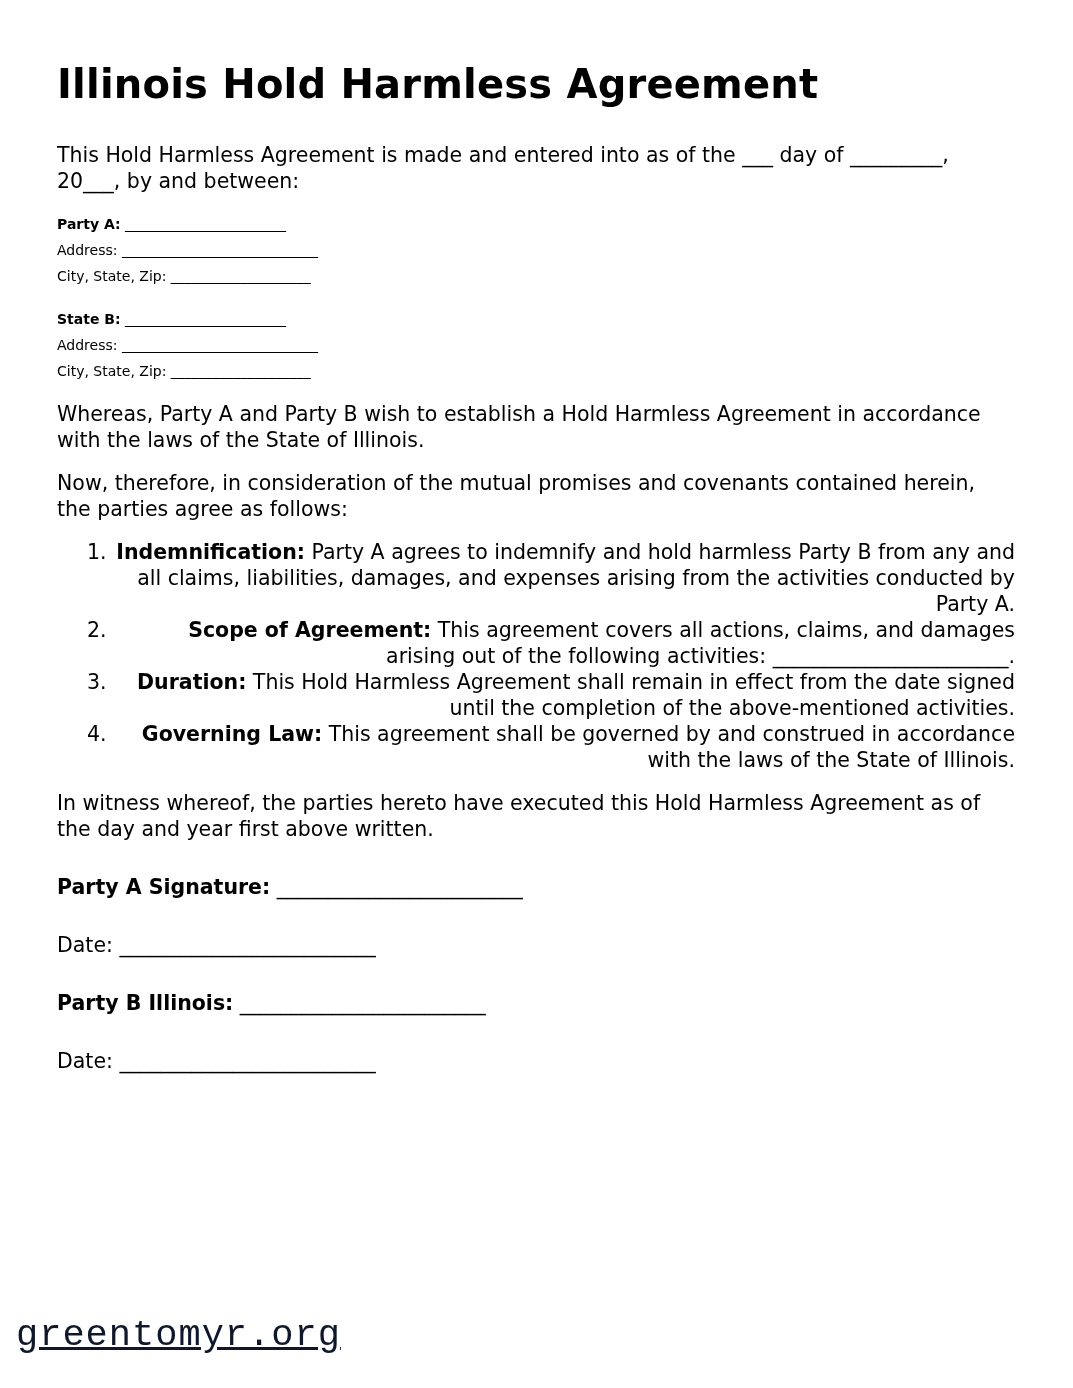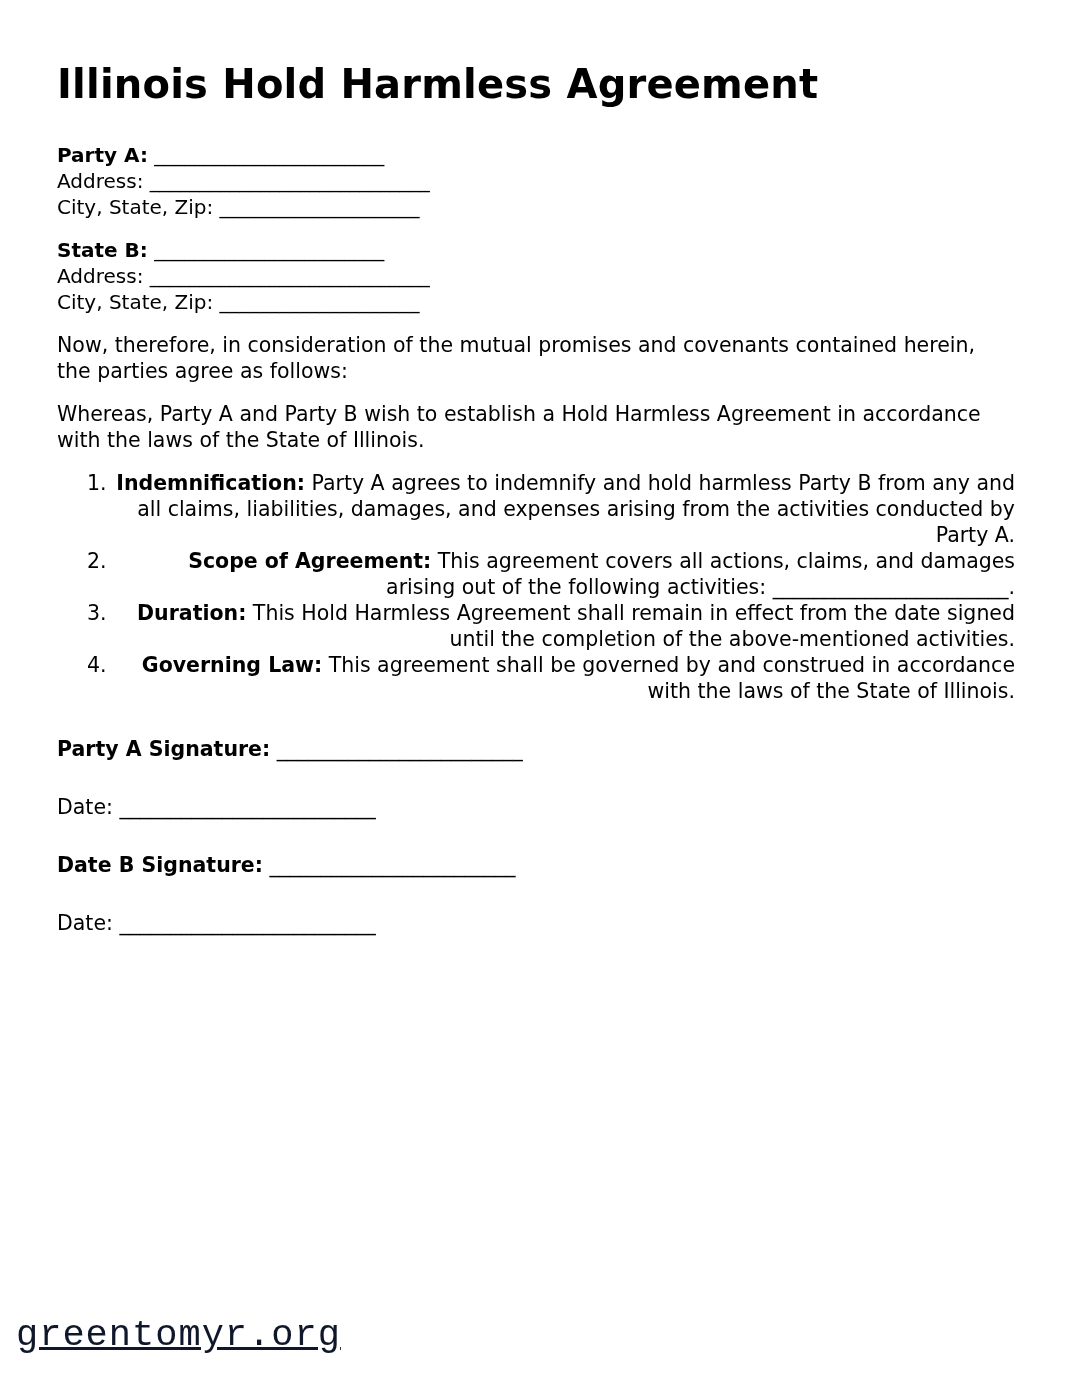--- a/index.html
+++ b/index.html
@@ -40,21 +40,21 @@
   p.para {
     font-size: 20.5px;
     line-height: 26px;
     margin: 0 0 17px 0;
     color: #000;
   }
   .block {
     margin: 0 0 17px 0;
   }
   .block .line {
-    font-size: 20px;
+    font-size: 14px;
     line-height: 26px;
     white-space: pre;
     color: #000;
   }
   .block .line b {
     font-weight: bold;
   }
   .and-line {
     font-size: 20.5px;
     line-height: 26px;
@@ -98,52 +98,54 @@
   }
 </style>
 </head>
 <body>
 
 <div class="page">
   <div class="content">
 
     <h1 class="doc-title">Illinois Hold Harmless Agreement</h1>
 
+    <p class="para">This Hold Harmless Agreement is made and entered into as of the ___ day of _________, 20___, by and between:</p>
 
     <div class="block">
       <div class="line"><b>Party A:</b><span> _______________________</span></div>
       <div class="line"><span>Address:</span><span> ____________________________</span></div>
       <div class="line"><span>City, State, Zip:</span><span> ____________________</span></div>
     </div>
 
 
     <div class="block">
       <div class="line"><b>State B:</b><span> _______________________</span></div>
       <div class="line"><span>Address:</span><span> ____________________________</span></div>
       <div class="line"><span>City, State, Zip:</span><span> ____________________</span></div>
     </div>
 
+    <p class="para">Whereas, Party A and Party B wish to establish a Hold Harmless Agreement in accordance with the laws of the State of Illinois.</p>
+
     <p class="para">Now, therefore, in consideration of the mutual promises and covenants contained herein, the parties agree as follows:</p>
-
-    <p class="para">Whereas, Party A and Party B wish to establish a Hold Harmless Agreement in accordance with the laws of the State of Illinois.</p>
 
     <ol class="terms">
       <li><b>Indemnification:</b><span> Party A agrees to indemnify and hold harmless Party B from any and all claims, liabilities, damages, and expenses arising from the activities conducted by Party A.</span></li>
       <li><b>Scope of Agreement:</b><span> This agreement covers all actions, claims, and damages arising out of the following activities: _______________________.</span></li>
       <li><b>Duration:</b><span> This Hold Harmless Agreement shall remain in effect from the date signed until the completion of the above-mentioned activities.</span></li>
       <li><b>Governing Law:</b><span> This agreement shall be governed by and construed in accordance with the laws of the State of Illinois.</span></li>
     </ol>
 
+    <p class="para">In witness whereof, the parties hereto have executed this Hold Harmless Agreement as of the day and year first above written.</p>
 
     <div class="sig-block">
       <div class="line"><b>Party A Signature:</b><span> ________________________</span></div>
       <div class="line"><span>Date:</span><span> _________________________</span></div>
     </div>
 
     <div class="sig-block">
-      <div class="line"><b>Date B Signature:</b><span> ________________________</span></div>
+      <div class="line"><b>Party B Illinois:</b><span> ________________________</span></div>
       <div class="line"><span>Date:</span><span> _________________________</span></div>
     </div>
 
   </div>
 
   <div class="watermark">greentomyr.org</div>
 </div>
 
 </body></html>

